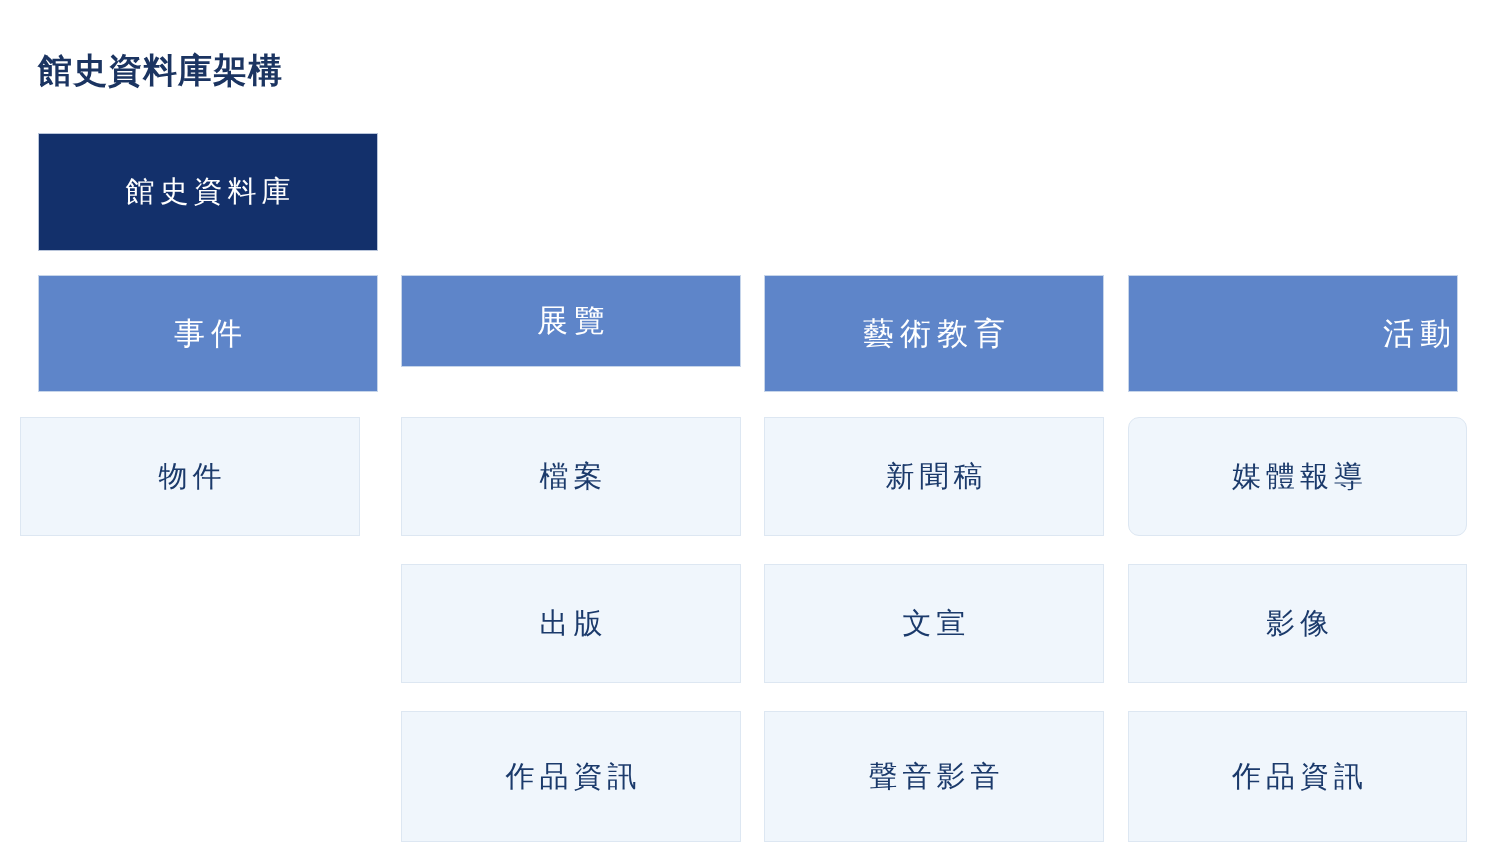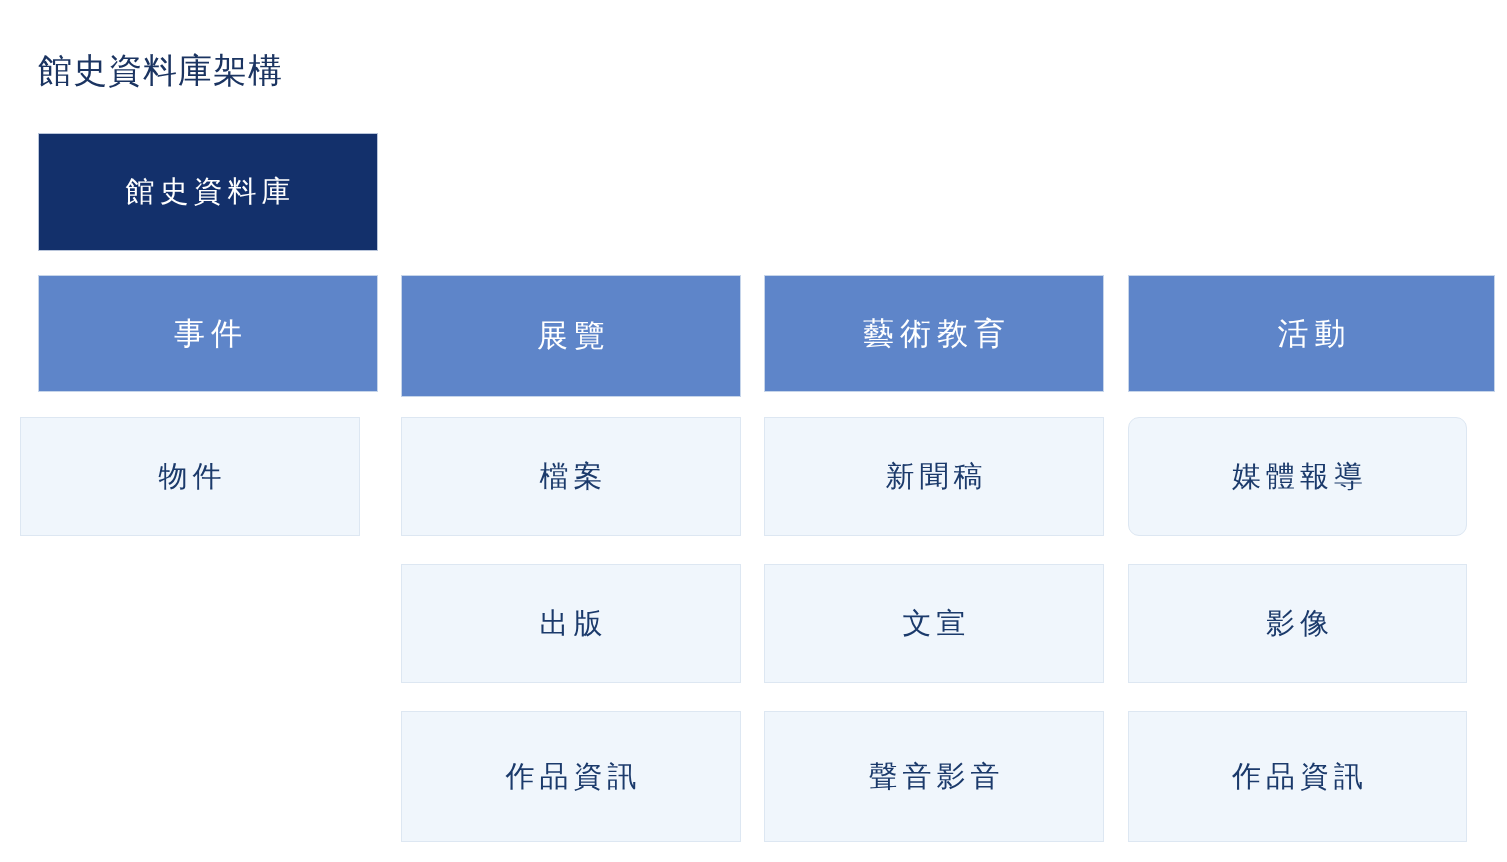--- a/index.html
+++ b/index.html
@@ -17,21 +17,21 @@
   #diagram-root {
     position: relative;
     width: 1507px;
     height: 862px;
   }
   .page-title {
     position: absolute;
     left: 38px;
     top: 34px;
     font-size: 34px;
-    font-weight: normal;
+    font-weight: bold;
     color: #1b3461;
     letter-spacing: 1px;
     line-height: 1.2;
     white-space: nowrap;
     margin-top: 16px;
   }
   
   .node {
     position: absolute;
     display: flex;
@@ -92,21 +92,21 @@
     <span class="node-label">館史資料庫</span>
   </div>
 
   <div class="node level-category" style="left:38px; top:275px; width:340px; height:117px;">
     <span class="node-label">事件</span>
   </div>
   <div class="node level-item" style="left:20px; top:417px; width:340px; height:119px;">
     <span class="node-label">物件</span>
   </div>
 
-  <div class="node level-category" style="left:401px; top:275px; width:340px; height:122px;text-align:center;">
+  <div class="node level-category" style="left:401px; top:275px; width:340px; height:92px;text-align:center;">
     <span class="node-label">展覽</span>
   </div>
   <div class="node level-item" style="left:401px; top:417px; width:340px; height:119px;">
     <span class="node-label">檔案</span>
   </div>
   <div class="node level-item" style="left:401px; top:564px; width:340px; height:119px;">
     <span class="node-label">出版</span>
   </div>
   <div class="node level-item" style="left:401px; top:711px; width:340px; height:131px;">
     <span class="node-label">作品資訊</span>
@@ -118,21 +118,21 @@
   <div class="node level-item" style="left:764px; top:417px; width:340px; height:119px;">
     <span class="node-label">新聞稿</span>
   </div>
   <div class="node level-item" style="left:764px; top:564px; width:340px; height:119px;">
     <span class="node-label">文宣</span>
   </div>
   <div class="node level-item" style="left:764px; top:711px; width:340px; height:131px;">
     <span class="node-label">聲音影音</span>
   </div>
 
-  <div class="node level-category" style="left:1128px; top:275px; width:367px; height:117px;">
+  <div class="node level-category" style="left:1128px; top:275px; width:330px; height:117px;justify-content:flex-end;">
     <span class="node-label">活動</span>
   </div>
   <div class="node level-item" style="left:1128px; top:417px; width:339px; height:119px;border-radius:11px;">
     <span class="node-label">媒體報導</span>
   </div>
   <div class="node level-item" style="left:1128px; top:564px; width:339px; height:119px;">
     <span class="node-label">影像</span>
   </div>
   <div class="node level-item" style="left:1128px; top:711px; width:339px; height:131px;">
     <span class="node-label">作品資訊</span>

